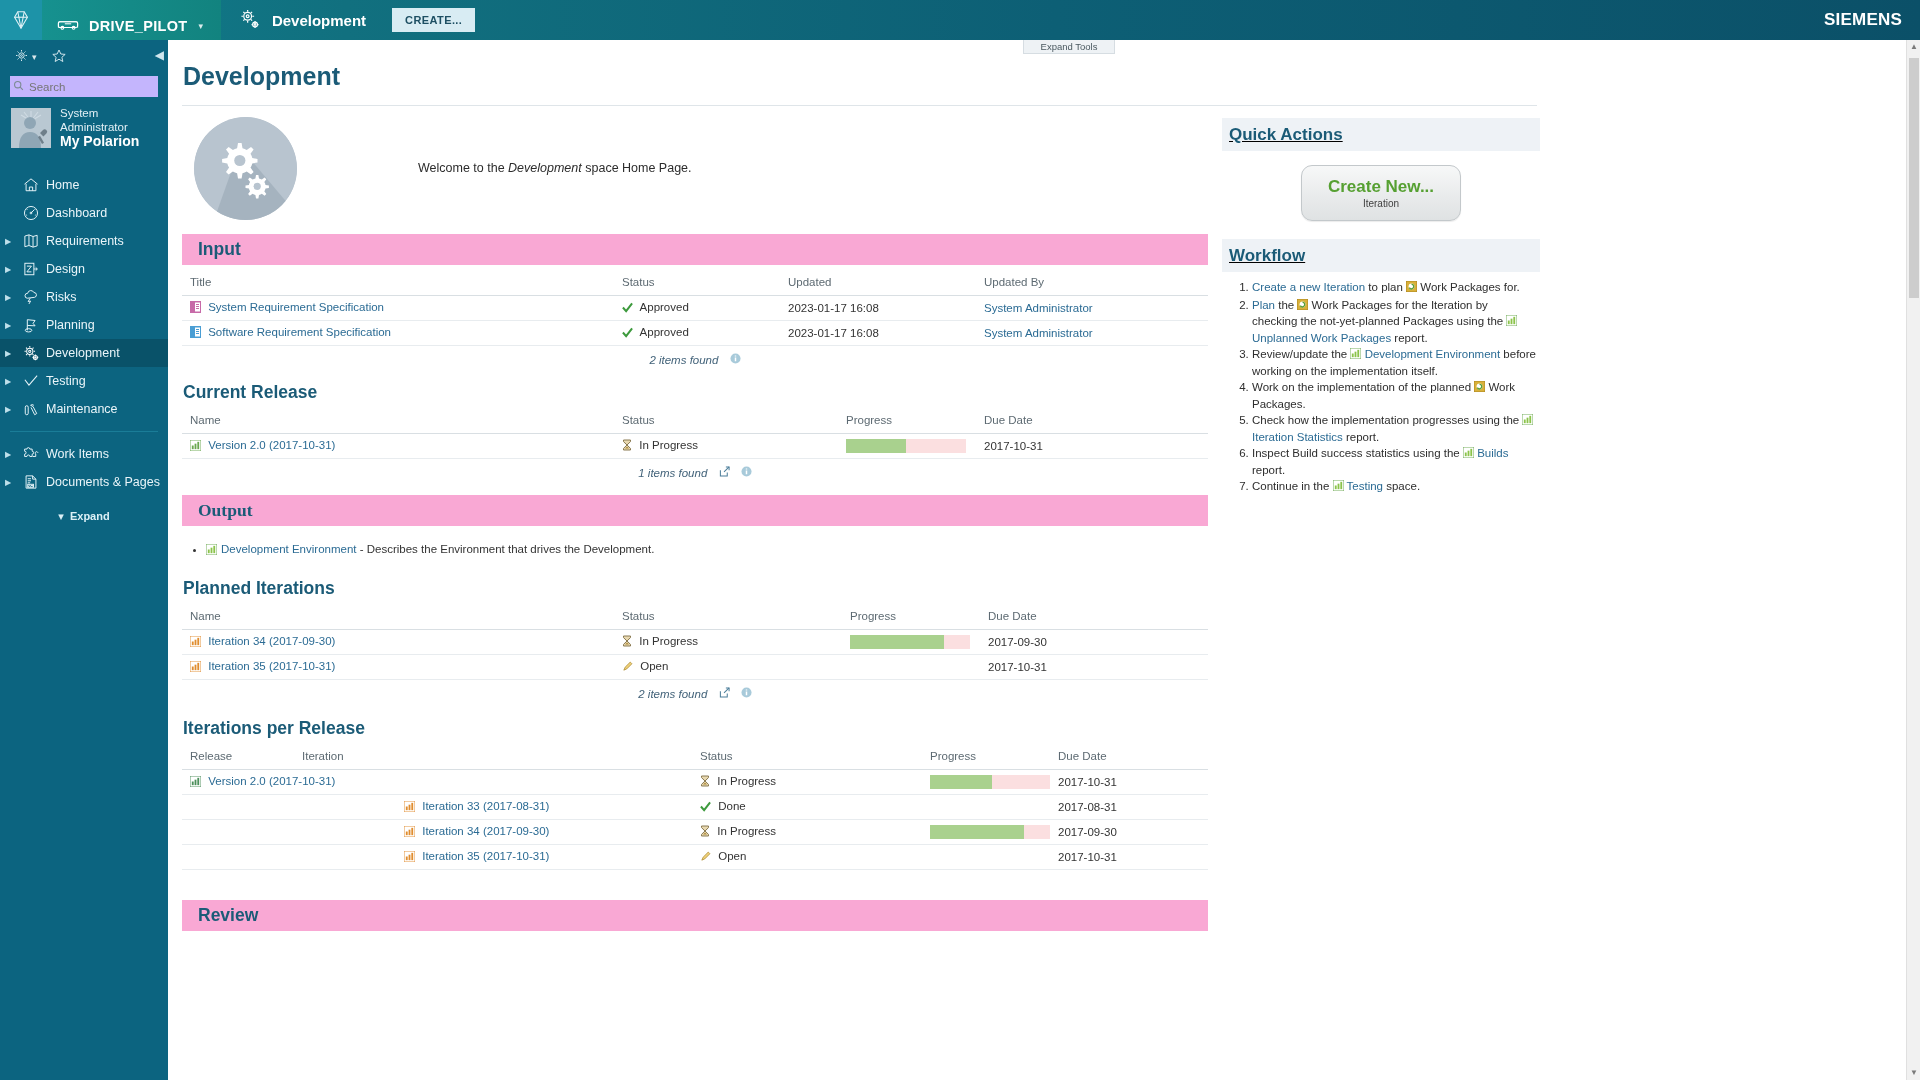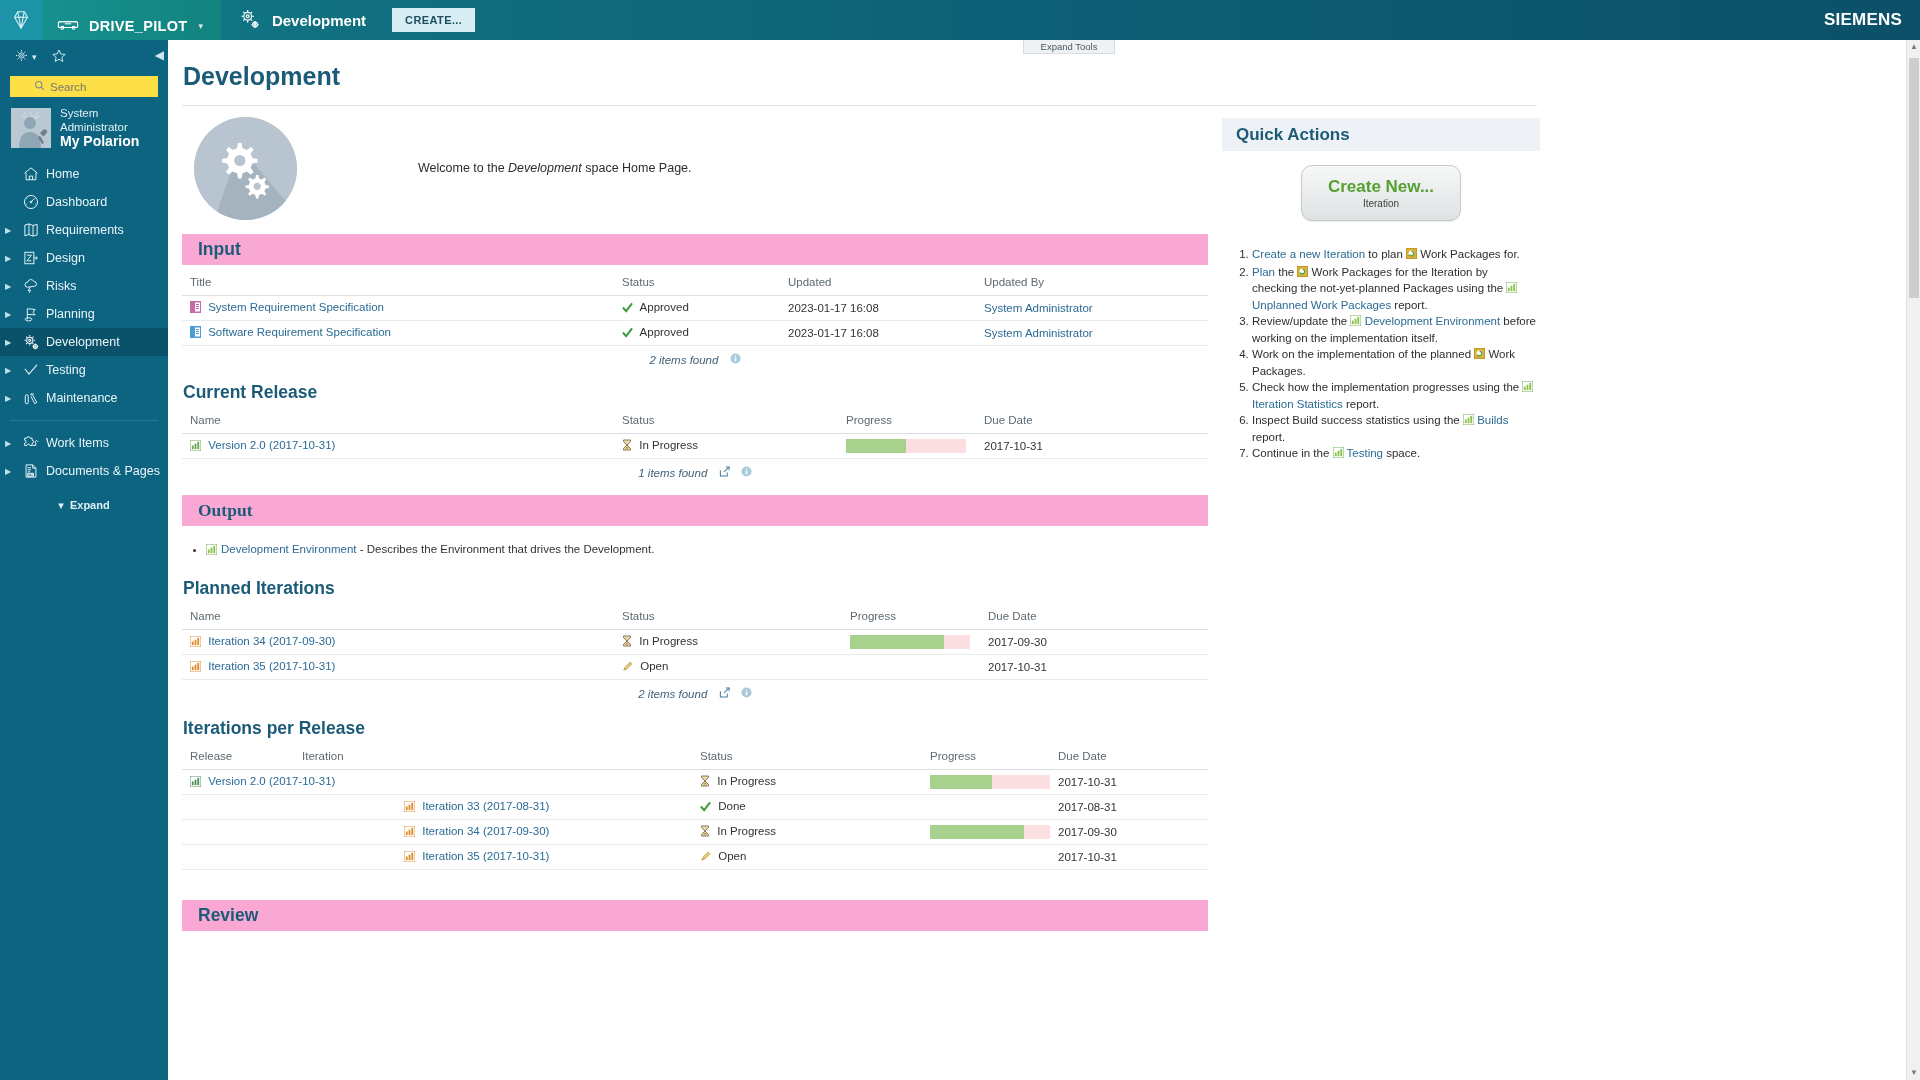--- a/index.html
+++ b/index.html
@@ -51,37 +51,37 @@
     background: #0c6480; color: #fff;
   }
   .sb-tools {
     height: 28px; display: flex; align-items: center; gap: 14px; padding: 6px 0 0 14px;
   }
   .sb-tools .ic { opacity: .92; cursor: pointer; }
   .sb-collapse {
     position: absolute; right: 4px; top: 8px; color: #cfe6ee; font-size: 12px; cursor: pointer;
   }
   .sb-search {
-    margin: 8px 10px 0 10px; height: 21px; background: #fde047;
-    display: flex; align-items: center; gap: 5px; padding: 0 24px;
+    margin: 8px 10px 0 10px; height: 21px; background: #c4b5fd;
+    display: flex; align-items: center; gap: 5px; padding: 0 3px;
   }
   .sb-search input {
     border: none; outline: none; font-size: 11.5px; color: #555;
     font-family: "Liberation Sans", sans-serif; width: 100%; background: transparent;
   }
   .sb-user {
     display: flex; align-items: center; gap: 9px; padding: 9px 0 9px 11px; cursor: pointer;
   }
   .sb-avatar {
     width: 40px; height: 40px; background: #b9c8d2; flex: 0 0 40px;
     display: flex; align-items: flex-end; justify-content: center; overflow: hidden;
   }
   .sb-user .u1 { font-size: 11.5px; color: #e3f0f5; line-height: 14px; }
   .sb-user .u2 { font-size: 14px; font-weight: bold; color: #fff; line-height: 15px; }
-  .sb-nav { margin-top: 2px; }
+  .sb-nav { margin-top: 13px; }
   .sb-item {
     display: flex; align-items: center; height: 28px; cursor: pointer;
     color: #eaf5f9; font-size: 12.5px; position: relative;
   }
   .sb-item .arrow {
     width: 16px; text-align: center; font-size: 8px; color: #bfe0ea; flex: 0 0 16px;
   }
   .sb-item .sb-ic { width: 30px; display:flex; align-items:center; justify-content:center; flex:0 0 30px;}
   .sb-item.active { background: #095269; }
   .sb-sep { height: 1px; background: #1a7d98; margin: 8px 10px; }
@@ -146,21 +146,21 @@
 
   .bar { display: inline-block; height: 14px; width: 120px; background: #fbdfe0; vertical-align: middle;}
   .bar > i { display: block; height: 14px; background: #a9d18e; }
 
   ul.outlist { margin: 14px 0 0 24px; }
   ul.outlist li { font-size: 11.5px; color: #333; line-height: 18px; }
 
   
   .rightcol { position: absolute; left: 1054px; top: 78px; width: 318px; }
   .panel-band {
-    background: #eef2f6; height: 33px; display: flex; align-items: center; padding-left: 14px;
+    background: #eef2f6; height: 33px; display: flex; align-items: center; padding-left: 7px; text-decoration: underline;
   }
   .panel-band h3 { font-size: 17px; color: #1b5b77; font-weight: bold; }
   .qa-body { padding: 14px 0 18px 0; display: flex; justify-content: center; }
   .create-new {
     width: 160px; height: 56px; border: 1px solid #c3c8cb; border-radius: 11px;
     background: linear-gradient(to bottom, #f7f8f8 0%, #e9ebec 55%, #dfe2e3 100%);
     display: flex; flex-direction: column; align-items: center; justify-content: center;
     cursor: pointer; box-shadow: 0 1px 1px rgba(0,0,0,.08);
   }
   .create-new .cn1 { font-size: 17px; color: #56a032; font-weight: bold; line-height: 20px; }
@@ -739,20 +739,23 @@
     <div class="panel-band">
       <h3>Quick Actions</h3>
     </div>
     <div class="qa-body">
       <div class="create-new">
         <span class="cn1">Create New...</span>
         <span class="cn2">Iteration</span>
       </div>
     </div>
 
+    <div class="panel-band">
+      <h3>Workflow</h3>
+    </div>
     <div class="wf-body">
       <ol class="wf" id="wf-list">
           <li><a class="link">Create a new Iteration</a><span> to plan </span><span style="vertical-align: -1px;"><svg width="11" height="11" viewBox="0 0 12 12">
                 <rect width="12" height="12" fill="#d9b13a" stroke="#a8811f"></rect>
                 <circle cx="6" cy="6" r="3.2" fill="#fff"></circle>
                 <path d="M6 3.4 A2.6 2.6 0 1 1 3.6 7.2" stroke="#5a9e3a" stroke-width="1.6" fill="none"></path>
               </svg></span><span> Work Packages for.</span></li>
           <li><a class="link">Plan</a><span> the </span><span style="vertical-align: -1px;"><svg width="11" height="11" viewBox="0 0 12 12">
                 <rect width="12" height="12" fill="#d9b13a" stroke="#a8811f"></rect>
                 <circle cx="6" cy="6" r="3.2" fill="#fff"></circle>

